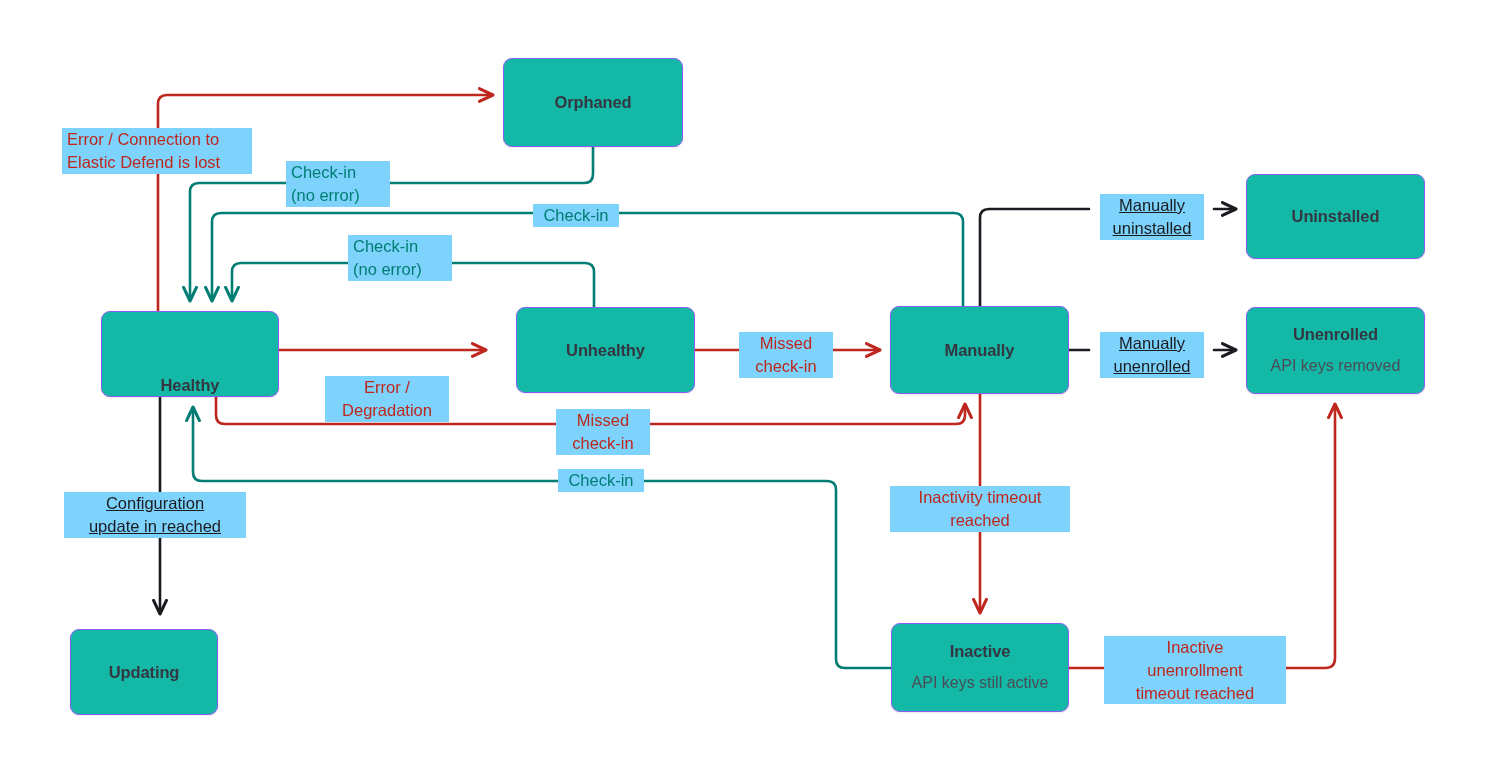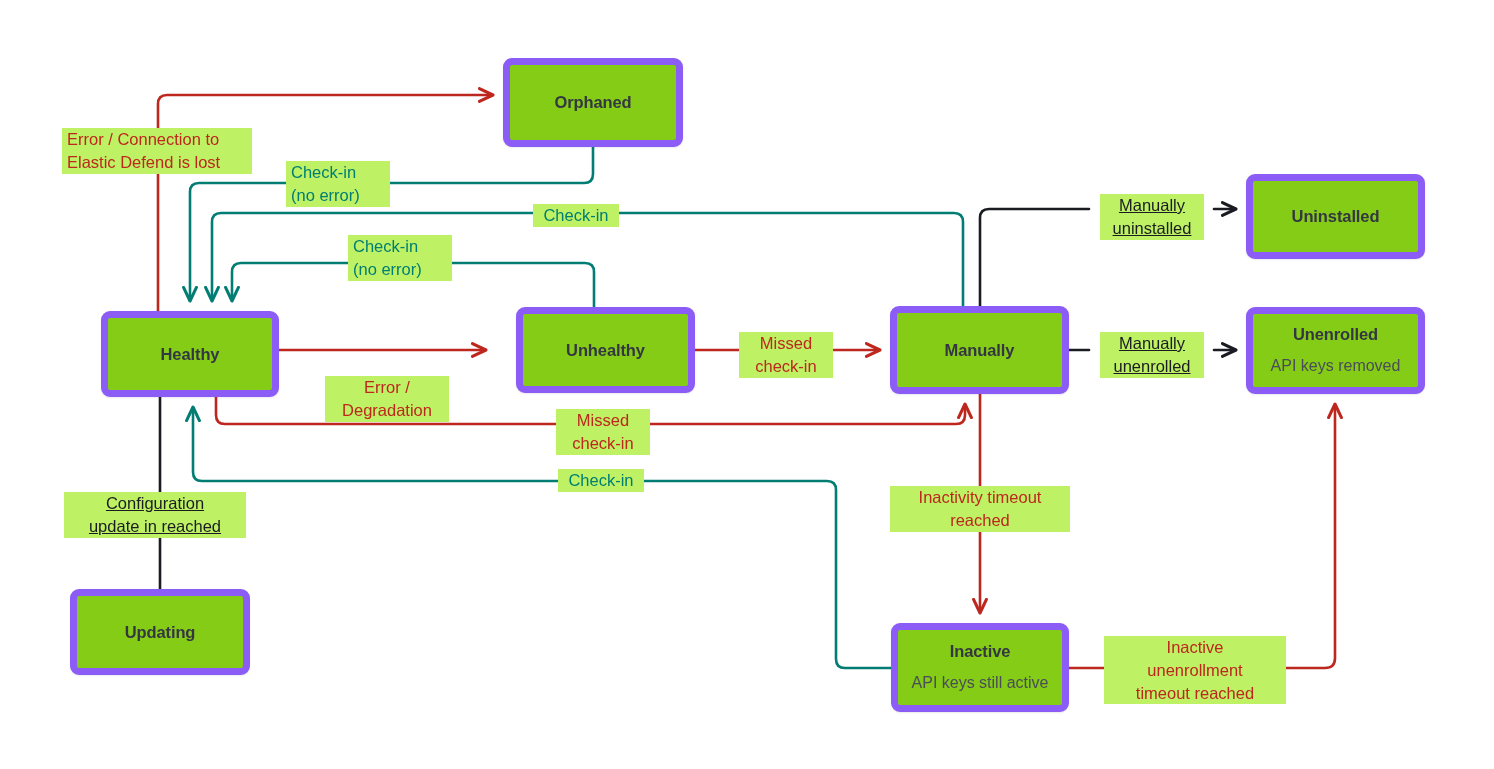--- a/index.html
+++ b/index.html
@@ -29,22 +29,22 @@
   }
   .edge-path {
     fill: none;
     stroke-width: 2.6;
     stroke-linecap: round;
     stroke-linejoin: round;
   }
   .node {
     position: absolute;
     box-sizing: border-box;
-    background: #84cc16;
-    border: 7px solid #8b5cf6;
+    background: #14b8a6;
+    border: 1px solid #8b5cf6;
     border-radius: 9px;
     box-shadow: 0 1px 2px rgba(40,45,65,0.10);
     display: flex;
     flex-direction: column;
     align-items: center;
     justify-content: center;
     text-align: center;
   }
   .node-title {
     font-size: 16.5px;
@@ -59,21 +59,21 @@
     color: #4a4d57;
     line-height: 1.3;
     margin-top: 11px;
   }
   .edge-label {
     position: absolute;
     font-size: 16.5px;
     line-height: 1.38;
     text-align: center;
     white-space: pre-line;
-    background: #bef264;
+    background: #7dd3fc;
     padding: 0 5px;
     box-sizing: border-box;
   }
   .lbl-red   { color: #bd271e; }
   .lbl-teal  { color: #017d73; }
   .lbl-black { color: #1a1c21; text-decoration: underline; }
   .lbl-left  { text-align: left; }
 </style>
 </head>
 <body>
@@ -108,41 +108,41 @@
         <path class="edge-path" d="M 980,394 L 980,612" stroke="#bd271e" marker-end="url(#arrow-red)"></path>
         <path class="edge-path" d="M 1069,668 L 1325,668 Q 1335,668 1335,658 L 1335,405" stroke="#bd271e" marker-end="url(#arrow-red)"></path>
         <path class="edge-path" d="M 160,397 L 160,613" stroke="#1a1c21" marker-end="url(#arrow-black)"></path>
       </g>
   </svg>
 
   <div id="nodes-layer">
       <div class="node" style="left: 503px; top: 58px; width: 180px; height: 89px;">
         <div class="node-title">Orphaned</div>
       </div>
-      <div class="node" style="left: 101px; top: 311px; width: 178px; height: 86px;">
+      <div class="node" style="left: 101px; top: 311px; width: 178px; height: 86px; justify-content: flex-end;">
         <div class="node-title">Healthy</div>
       </div>
       <div class="node" style="left: 516px; top: 307px; width: 179px; height: 86px;">
         <div class="node-title">Unhealthy</div>
       </div>
       <div class="node" style="left: 890px; top: 306px; width: 179px; height: 88px;">
         <div class="node-title">Manually</div>
       </div>
       <div class="node" style="left: 1246px; top: 174px; width: 179px; height: 85px;">
         <div class="node-title">Uninstalled</div>
       </div>
       <div class="node" style="left: 1246px; top: 307px; width: 179px; height: 87px;">
         <div class="node-title">Unenrolled</div>
         <div class="node-sub">API keys removed</div>
       </div>
       <div class="node" style="left: 891px; top: 623px; width: 178px; height: 89px;">
         <div class="node-title">Inactive</div>
         <div class="node-sub">API keys still active</div>
       </div>
-      <div class="node" style="left: 70px; top: 589px; width: 180px; height: 86px;">
+      <div class="node" style="left: 70px; top: 629px; width: 148px; height: 86px;">
         <div class="node-title">Updating</div>
       </div>
     </div>
   <div id="labels-layer">
       <div class="edge-label lbl-red lbl-left" style="left: 62px; top: 128px; width: 190px;">Error / Connection to
 Elastic Defend is lost</div>
       <div class="edge-label lbl-teal lbl-left" style="left: 286px; top: 161px; width: 104px;">Check-in
 (no error)</div>
       <div class="edge-label lbl-teal" style="left: 533px; top: 204px; width: 86px;">Check-in</div>
       <div class="edge-label lbl-teal lbl-left" style="left: 348px; top: 235px; width: 104px;">Check-in

